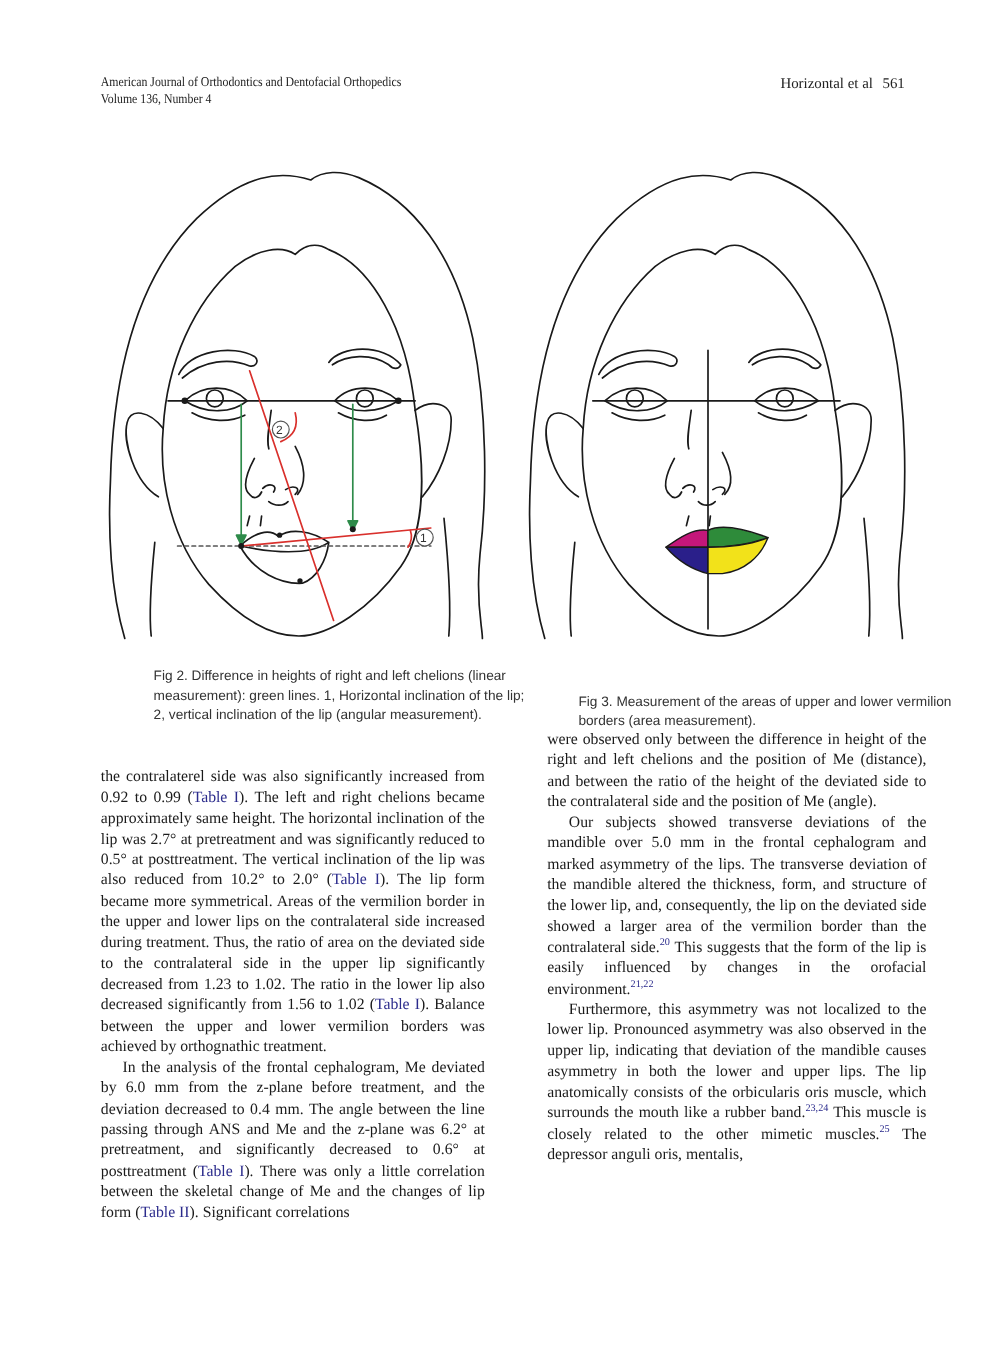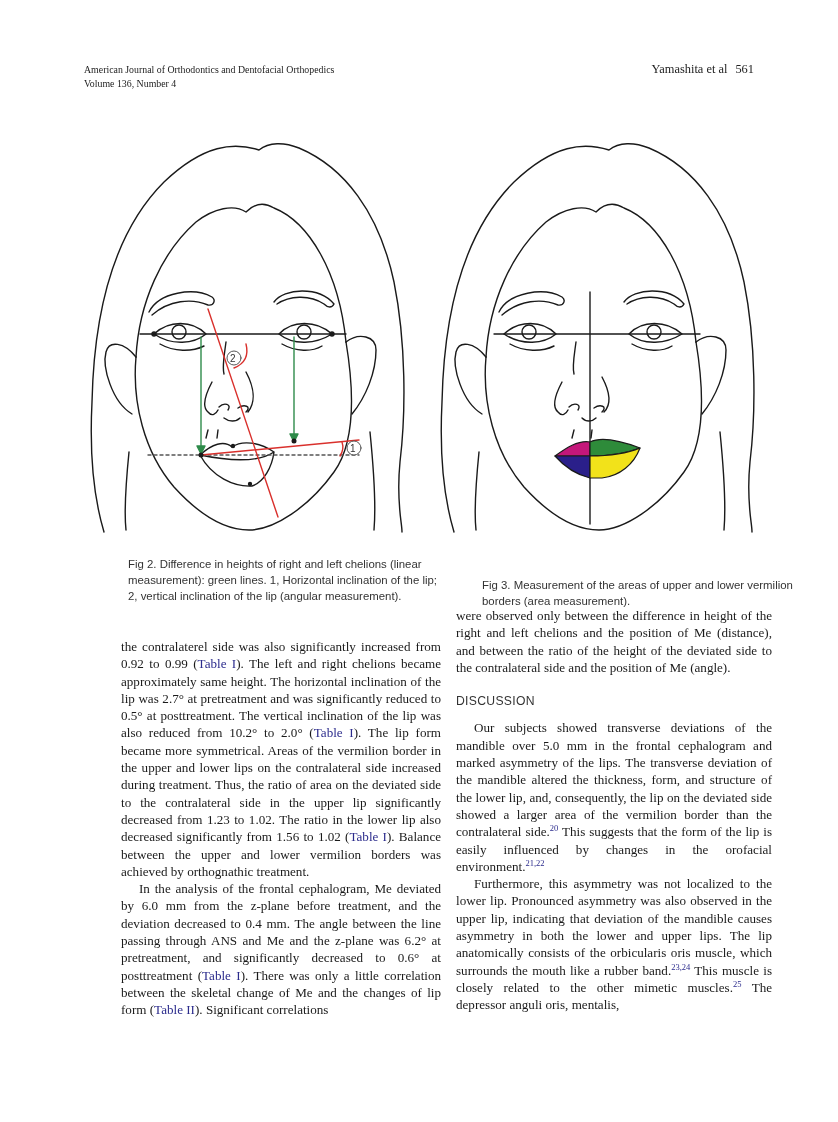--- a/index.html
+++ b/index.html
@@ -12,38 +12,38 @@
   .rh-right .pg { margin-left:8px; }
   .figure { position:absolute; }
   .fig-left { left:84px; top:112px; width:334px; height:432px; }
   .fig-right { left:434px; top:112px; width:334px; height:432px; }
   .caption { position:absolute; font-family:"Liberation Sans", sans-serif; font-size:11.4px; line-height:16px; color:#333;margin-left:44px; }
   .cap-left { left:84px; top:556px; width:320px; }
   .cap-right { left:438px; top:577px; width:320px; }
   .col { position:absolute; font-size:13.1px; line-height:17.3px; text-align:justify; color:#1a1a1a; }
   .col p { margin:0; }
   .col p.indent { text-indent:18px; }
-  .col-left { left:84px; top:638px; width:320px;margin-left:37px; }
+  .col-left { left:84px; top:638px; width:320px; }
   .col-right { left:456px; top:607px; width:316px; }
   .ref { color:#2b2b8c; }
   sup { font-size:8.5px; line-height:0; color:#2b2b8c; }
   .heading { font-family:"Liberation Sans", sans-serif; font-size:12.2px; letter-spacing:0.3px;
              color:#333; margin:17px 0 9px 0; text-align:left; }
   svg { display:block; }
 </style>
 </head>
 <body>
 
 <div class="running-head">
   <div class="rh-left">
     <div>American Journal of Orthodontics and Dentofacial Orthopedics</div>
     <div>Volume 136, Number 4</div>
   </div>
   <div class="rh-right">
-    <span>Yamashita et al</span><span class="pg">561</span>
+    <span>Horizontal et al</span><span class="pg">561</span>
   </div>
 </div>
 
 <div class="figure fig-left">
   <svg width="334" height="432" viewBox="0 0 334 432" fill="none" stroke="#1a1a1a" stroke-width="1.4" stroke-linecap="round" stroke-linejoin="round">
 
     <path d="M20 420 C8 380 6 330 8 290 C10 200 30 120 80 70 C120 32 150 30 175 38 C185 30 200 30 215 36 C260 55 295 100 310 170 C322 230 322 300 316 350 C312 390 318 410 318 420"></path>
 
     <path d="M52 245 C55 190 78 140 112 110 C130 96 150 92 162 100 C170 92 180 90 190 96 C225 110 255 160 262 230"></path>
 
@@ -143,20 +143,19 @@
   <p>
     <span>the contralaterel side was also significantly increased from 0.92 to 0.99 (</span><span class="ref">Table I</span><span>). The left and right chelions became approximately same height. The horizontal inclination of the lip was 2.7° at pretreatment and was significantly reduced to 0.5° at posttreatment. The vertical inclination of the lip was also reduced from 10.2° to 2.0° (</span><span class="ref">Table I</span><span>). The lip form became more symmetrical. Areas of the vermilion border in the upper and lower lips on the contralateral side increased during treatment. Thus, the ratio of area on the deviated side to the contralateral side in the upper lip significantly decreased from 1.23 to 1.02. The ratio in the lower lip also decreased significantly from 1.56 to 1.02 (</span><span class="ref">Table I</span><span>). Balance between the upper and lower vermilion borders was achieved by orthognathic treatment.</span>
   </p>
   <p class="indent">
     <span>In the analysis of the frontal cephalogram, Me deviated by 6.0 mm from the z-plane before treatment, and the deviation decreased to 0.4 mm. The angle between the line passing through ANS and Me and the z-plane was 6.2° at pretreatment, and significantly decreased to 0.6° at posttreatment (</span><span class="ref">Table I</span><span>). There was only a little correlation between the skeletal change of Me and the changes of lip form (</span><span class="ref">Table II</span><span>). Significant correlations</span>
   </p>
 </div>
 
 <div class="col col-right">
   <p>were observed only between the difference in height of the right and left chelions and the position of Me (distance), and between the ratio of the height of the deviated side to the contralateral side and the position of Me (angle).</p>
-  <div class="heading">DISCUSSION</div>
   <p class="indent">
     <span>Our subjects showed transverse deviations of the mandible over 5.0 mm in the frontal cephalogram and marked asymmetry of the lips. The transverse deviation of the mandible altered the thickness, form, and structure of the lower lip, and, consequently, the lip on the deviated side showed a larger area of the vermilion border than the contralateral side.</span><sup>20</sup><span> This suggests that the form of the lip is easily influenced by changes in the orofacial environment.</span><sup>21,22</sup>
   </p>
   <p class="indent">
     <span>Furthermore, this asymmetry was not localized to the lower lip. Pronounced asymmetry was also observed in the upper lip, indicating that deviation of the mandible causes asymmetry in both the lower and upper lips. The lip anatomically consists of the orbicularis oris muscle, which surrounds the mouth like a rubber band.</span><sup>23,24</sup><span> This muscle is closely related to the other mimetic muscles.</span><sup>25</sup><span> The depressor anguli oris, mentalis,</span>
   </p>
 </div>
 
 </body></html>

